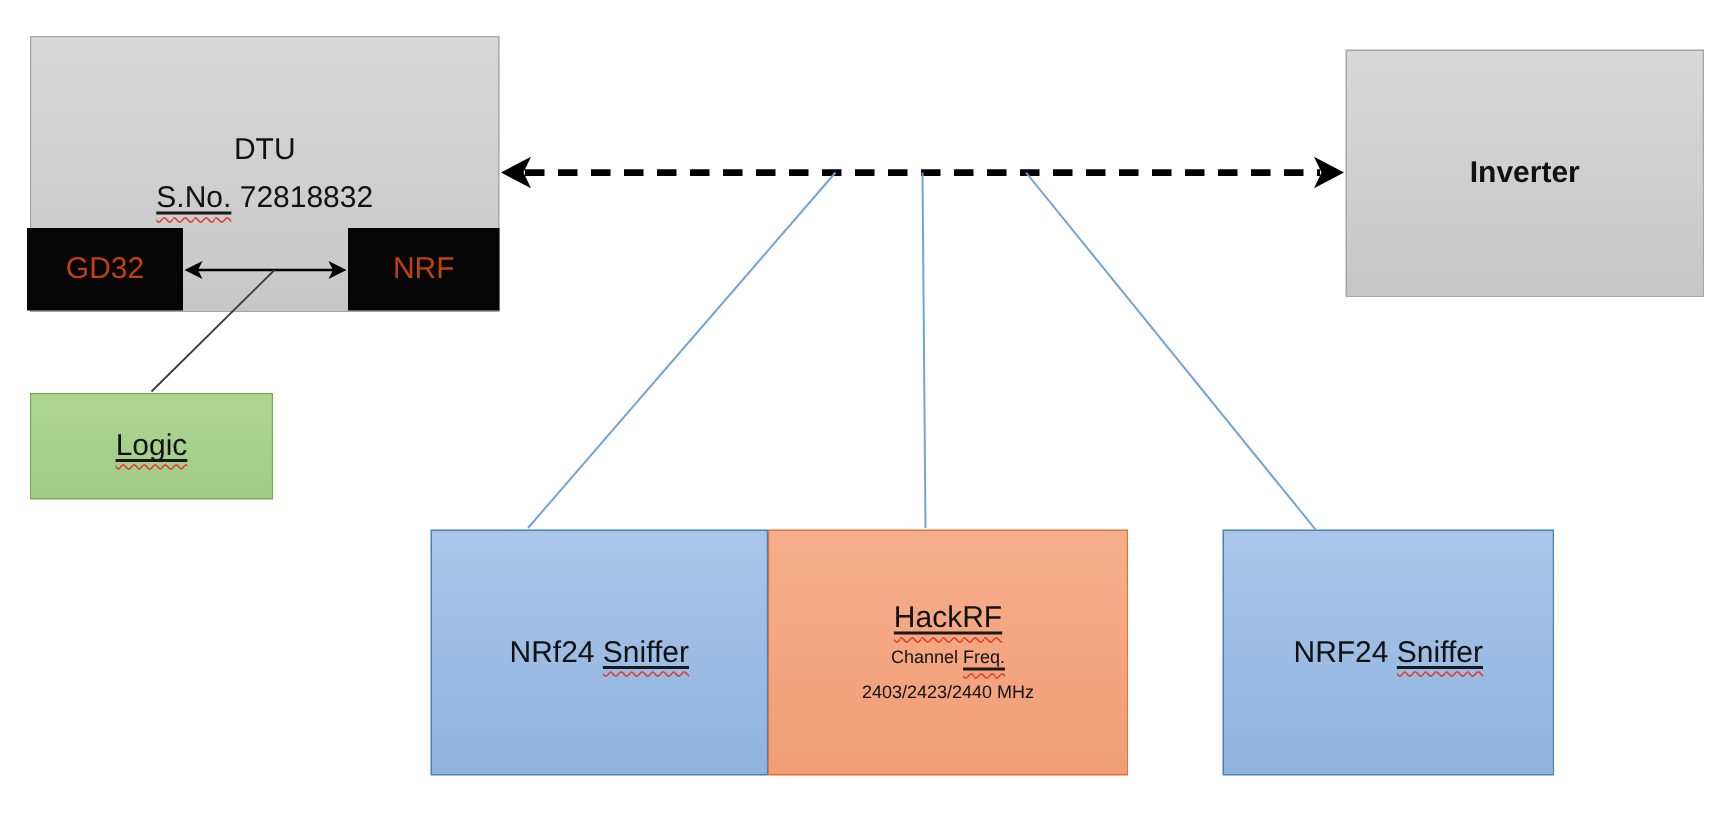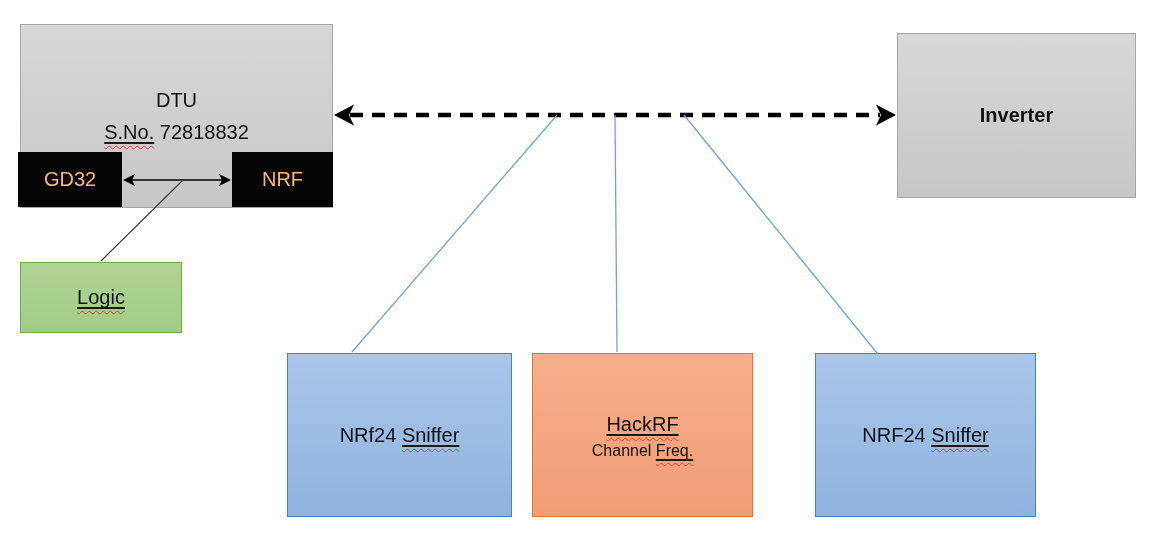--- a/index.html
+++ b/index.html
@@ -24,44 +24,44 @@
     font-size: 20px;
   }
   .gray {
     background: linear-gradient(#d8d8d8, #c7c7c7);
     border: 1.5px solid #a6a6a6;
   }
   #dtu   { left: 20px;  top: 24px;  width: 313px; height: 184px; line-height: 32px; }
   #inverter { left: 897px; top: 33px; width: 239px; height: 165px; line-height: 33px; font-weight: bold; }
   .chip {
     background: #050505;
-    color: #fdba74;
+    color: #c2410c;
     border: none;
   }
   #gd32 { left: 18px;  top: 152px; width: 104px; height: 55px; }
   #nrf  { left: 232px; top: 152px; width: 101px; height: 55px; }
   #logic {
     left: 20px; top: 262px; width: 162px; height: 71px;
     background: linear-gradient(#aed494, #a2cc86);
     border: 1.5px solid #70ad47;
   }
   .blue {
     background: linear-gradient(#a9c6e9, #8fb3de);
     border: 1.5px solid #4a80bd;
     margin-left: 48px;
   }
   #sniffer-left  { left: 239px; top: 353px; width: 225px; height: 164px; line-height: 34px; }
   #sniffer-right { left: 767px; top: 353px; width: 221px; height: 164px; line-height: 34px; }
   #hackrf {
-    left: 532px; top: 353px; width: 221px; height: 164px;
+    left: 512px; top: 353px; width: 240px; height: 164px;
     background: linear-gradient(#f6ae8a, #f19e76);
     border: 1.5px solid #e8712f;
   }
   .hx-title { font-size: 20px; line-height: 30px; }
-  .hx-sub   { font-size: 16px; line-height: 23px; }
+  .hx-sub   { font-size: 12px; line-height: 23px; }
   
   .squiggle {
     text-decoration-line: underline;
     text-decoration-style: wavy;
     text-decoration-color: #e04034;
     text-decoration-thickness: 1px;
     text-underline-offset: 6px;
     text-decoration-skip-ink: none;
   }
   .ul {
@@ -116,20 +116,21 @@
   </div>
 
   <div class="box" id="hackrf">
     <div class="hx-title">
       <span class="squiggle"><span class="ul">HackRF</span></span>
     </div>
     <div class="hx-sub">
       <span>Channel</span>
       <span class="squiggle"><span class="ul">Freq.</span></span>
     </div>
+    <div class="hx-sub">2403/2423/2440 MHz</div>
   </div>
 
   <div class="box blue" id="sniffer-right">
     <div>
       <span>NRF24</span>
       <span class="squiggle"><span class="ul">Sniffer</span></span>
     </div>
   </div>
 
   <svg id="connector-layer" viewBox="0 0 1157 543" xmlns="http://www.w3.org/2000/svg">

